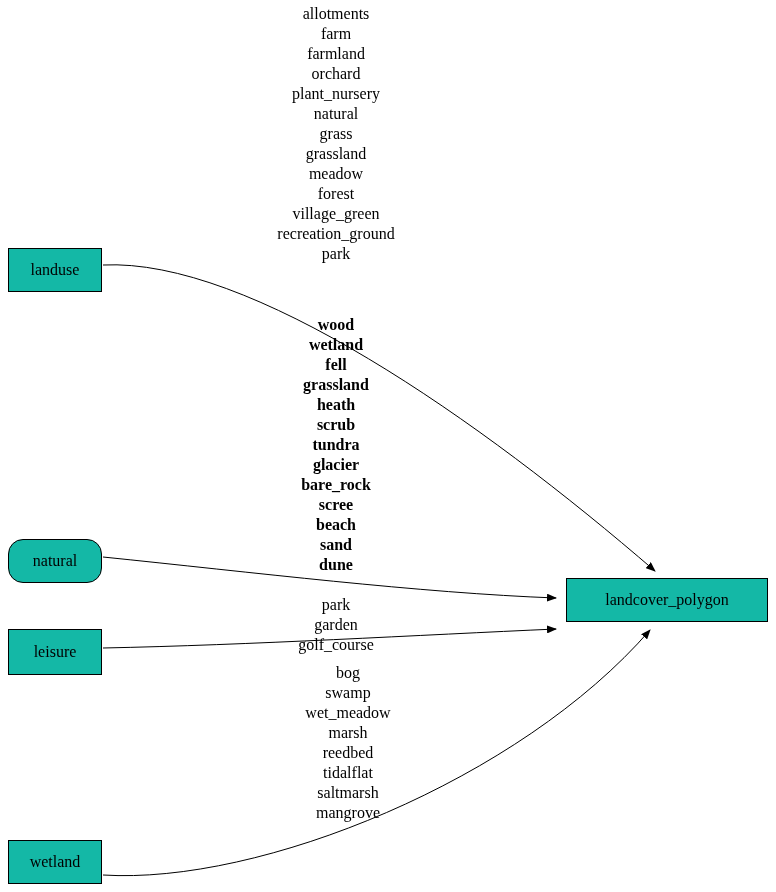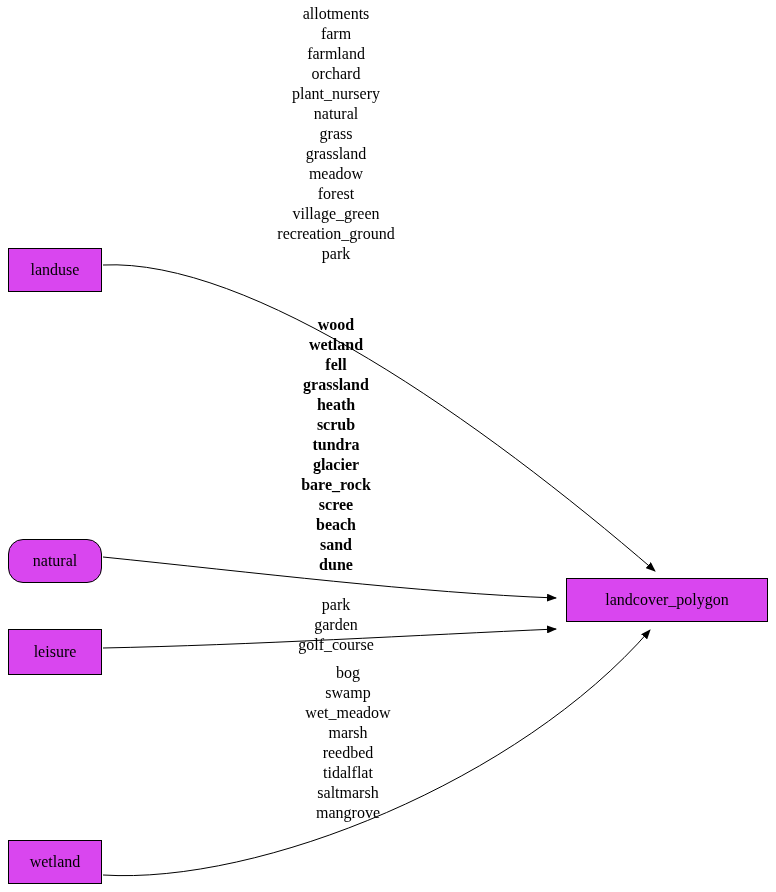--- a/index.html
+++ b/index.html
@@ -13,21 +13,21 @@
     height: 892px;
     background: #ffffff;
     font-family: "Liberation Serif", serif;
     color: #000000;
     overflow: hidden;
   }
   .node {
     position: absolute;
     box-sizing: border-box;
     border: 1px solid #000000;
-    background: #d946ef;
+    background: #14b8a6;
     font-size: 16px;
     line-height: 1;
     display: flex;
     align-items: center;
     justify-content: center;
     white-space: nowrap;
   }
   .label-list {
     position: absolute;
     text-align: center;

